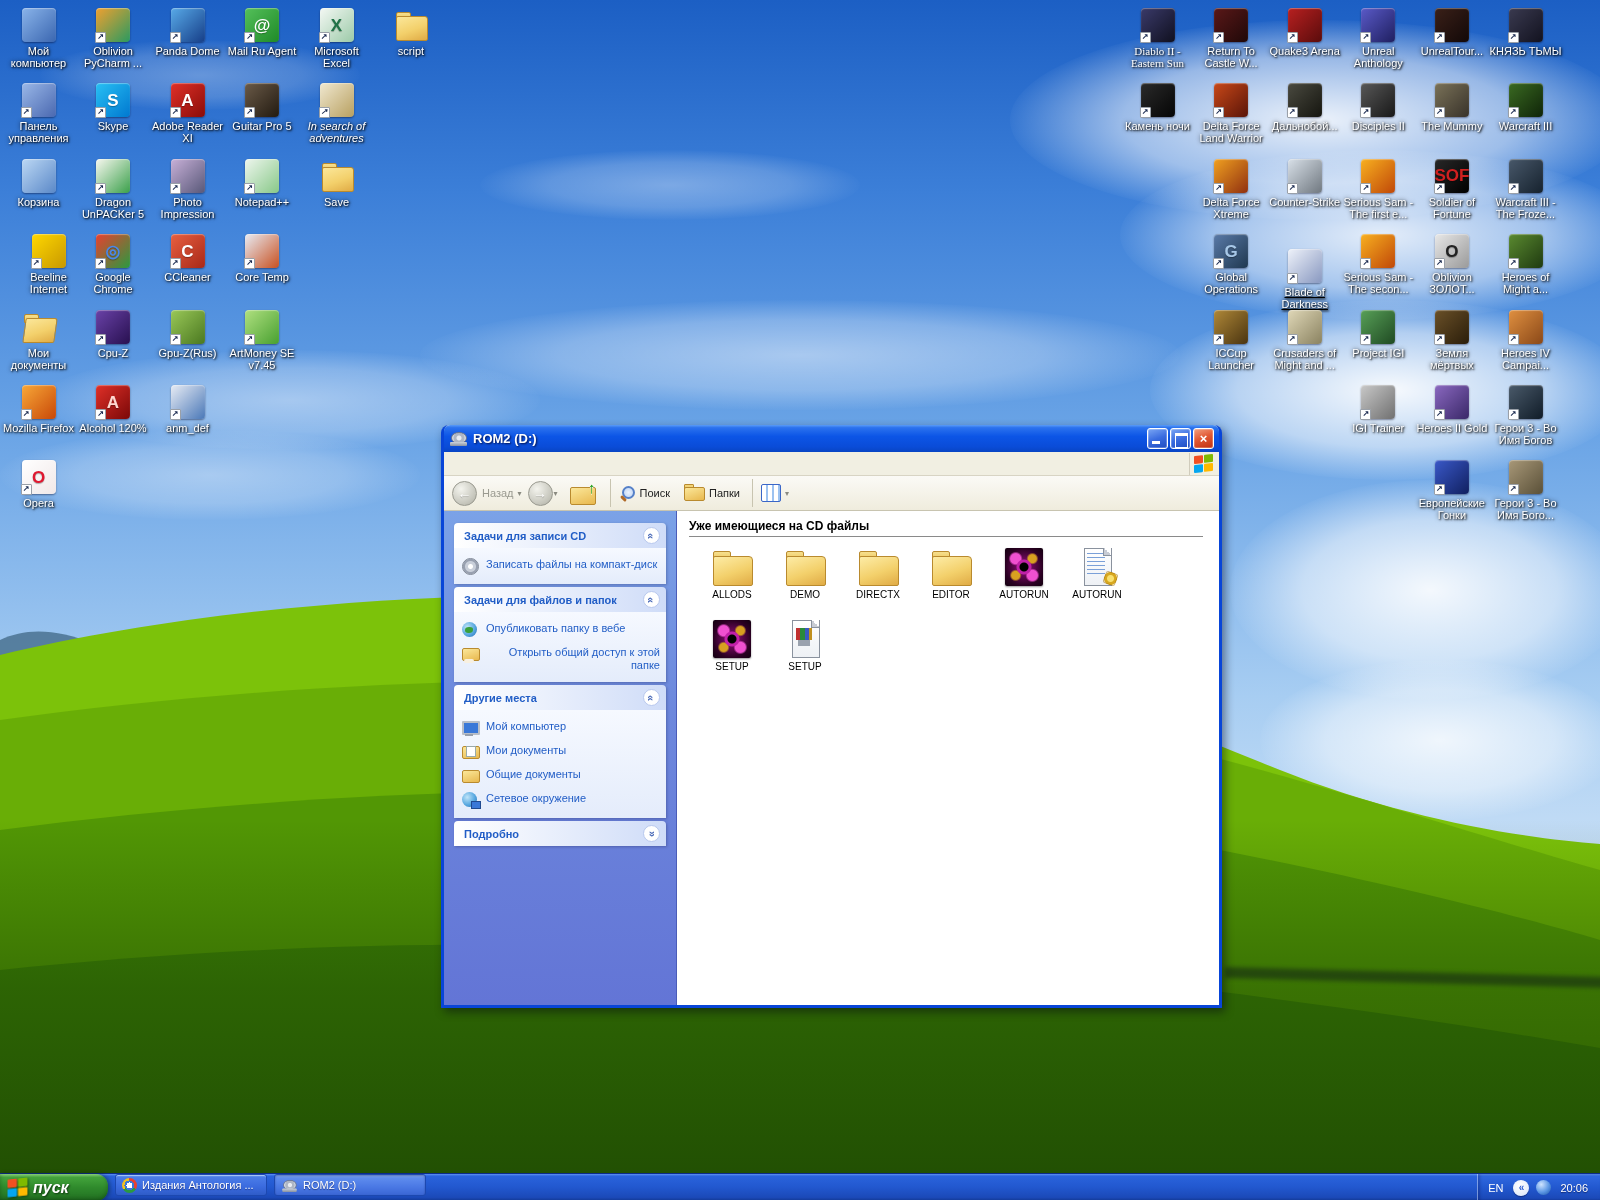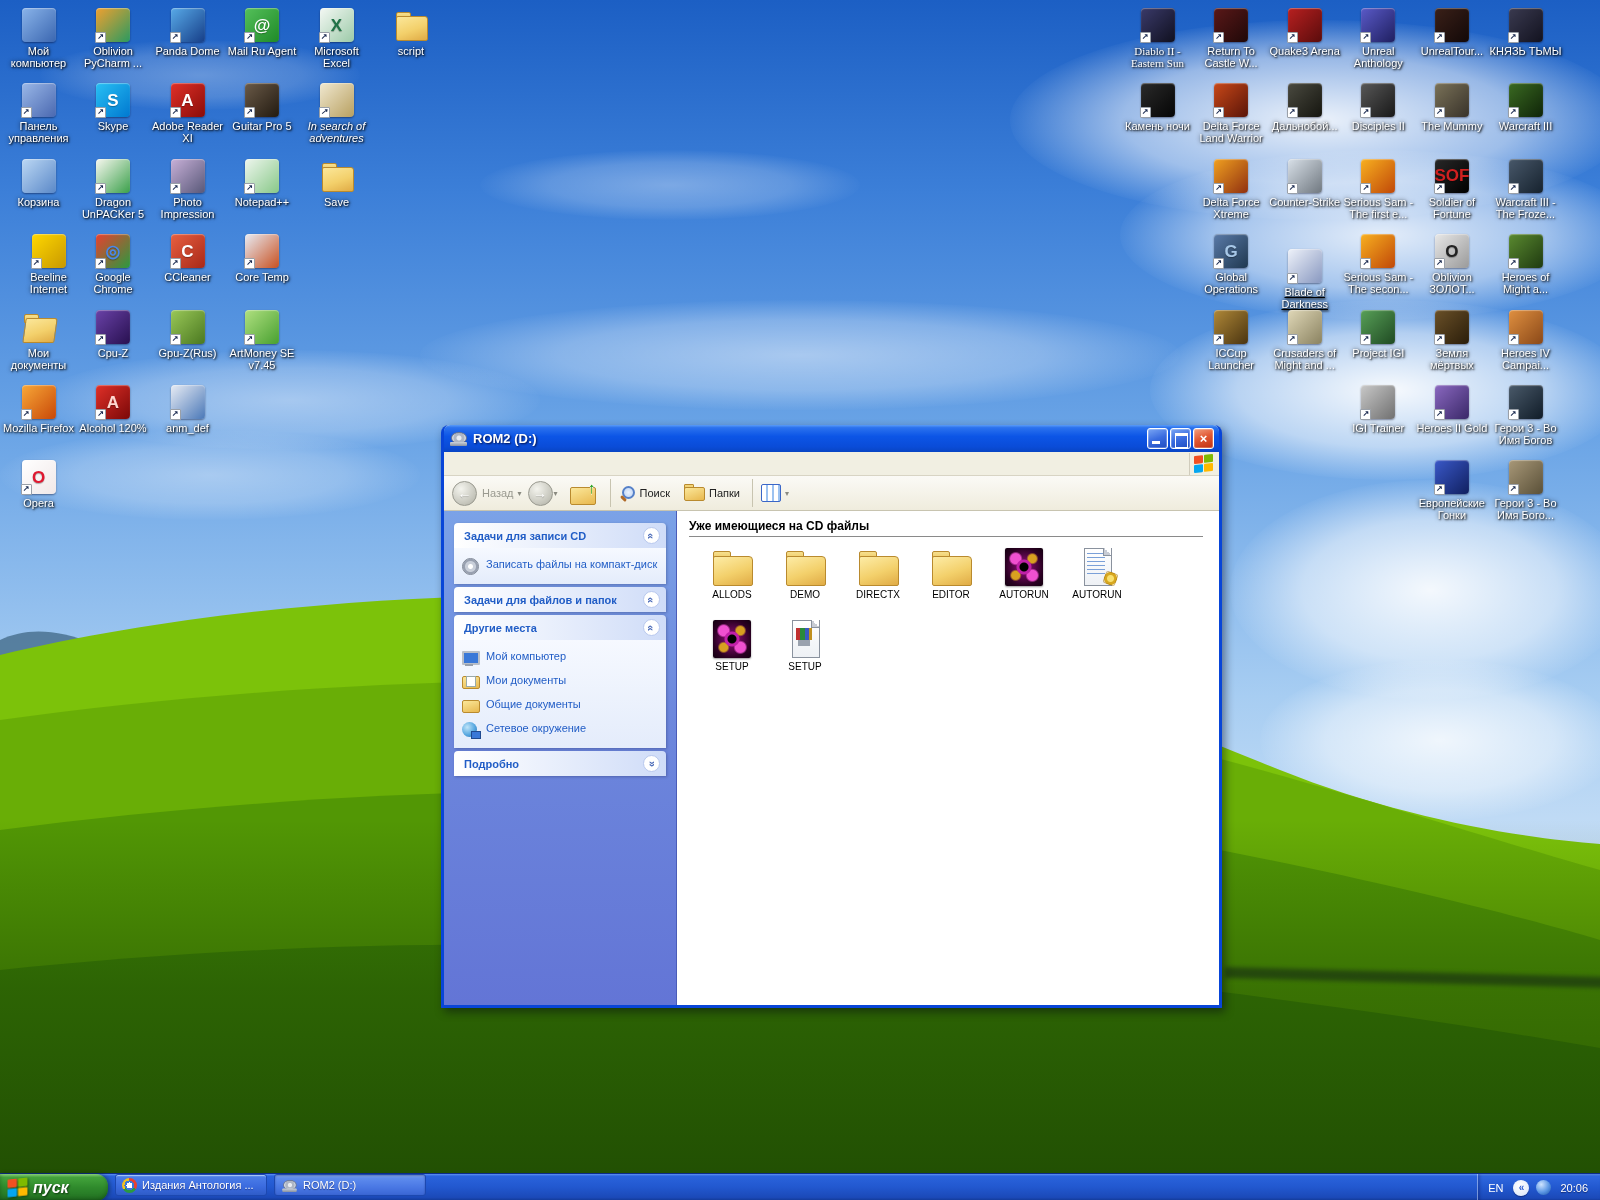--- a/index.html
+++ b/index.html
@@ -630,20 +630,30 @@
     </div>
             </div>
     </div>
           <div class="panel">
       <div class="panel-head">
         <span class="panel-title">Задачи для файлов и папок</span>
         <span class="chev">
                 <span>«</span>
               </span>
       </div>
+      <div class="panel-body">
+              <div class="p-item">
+      <span class="p-ico publish-web-icon"></span>
+      <span class="p-label">Опубликовать папку в вебе</span>
+    </div>
+              <div class="p-item">
+      <span class="p-ico share-folder-icon"></span>
+      <span class="p-label">Открыть общий доступ к этой папке</span>
+    </div>
+            </div>
     </div>
           <div class="panel">
       <div class="panel-head">
         <span class="panel-title">Другие места</span>
         <span class="chev">
                 <span>«</span>
               </span>
       </div>
       <div class="panel-body">
               <div class="p-item">

